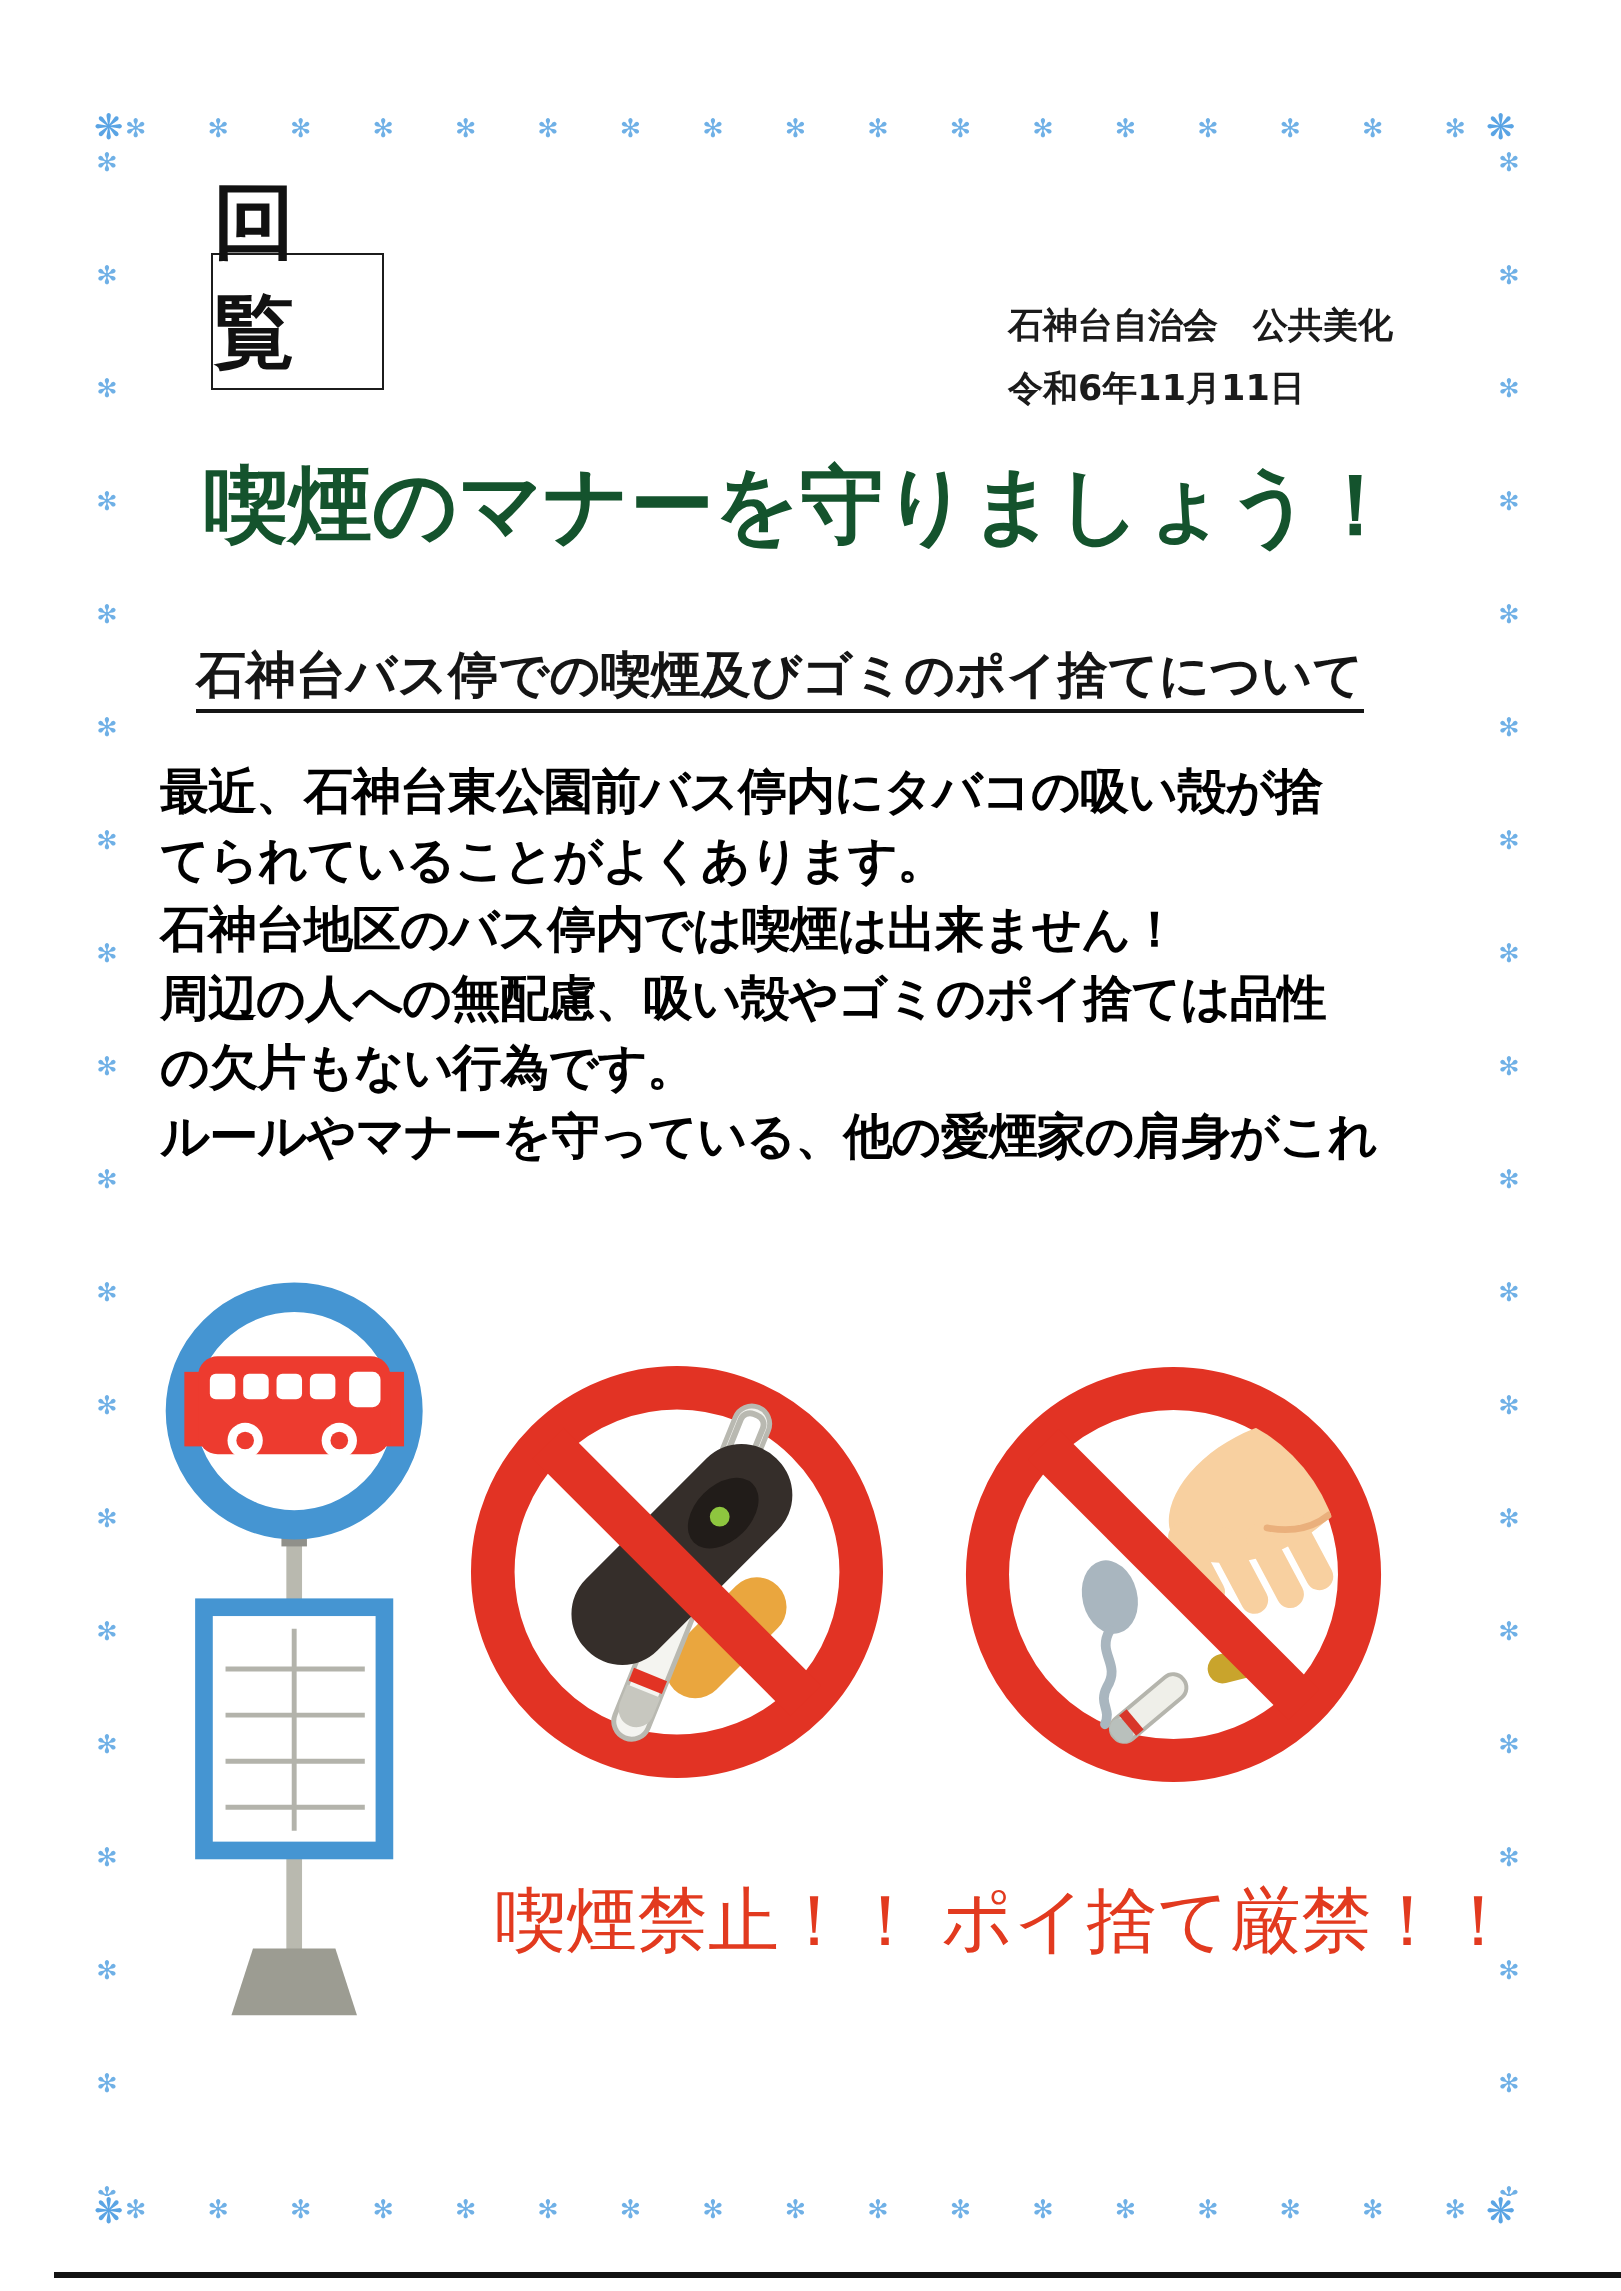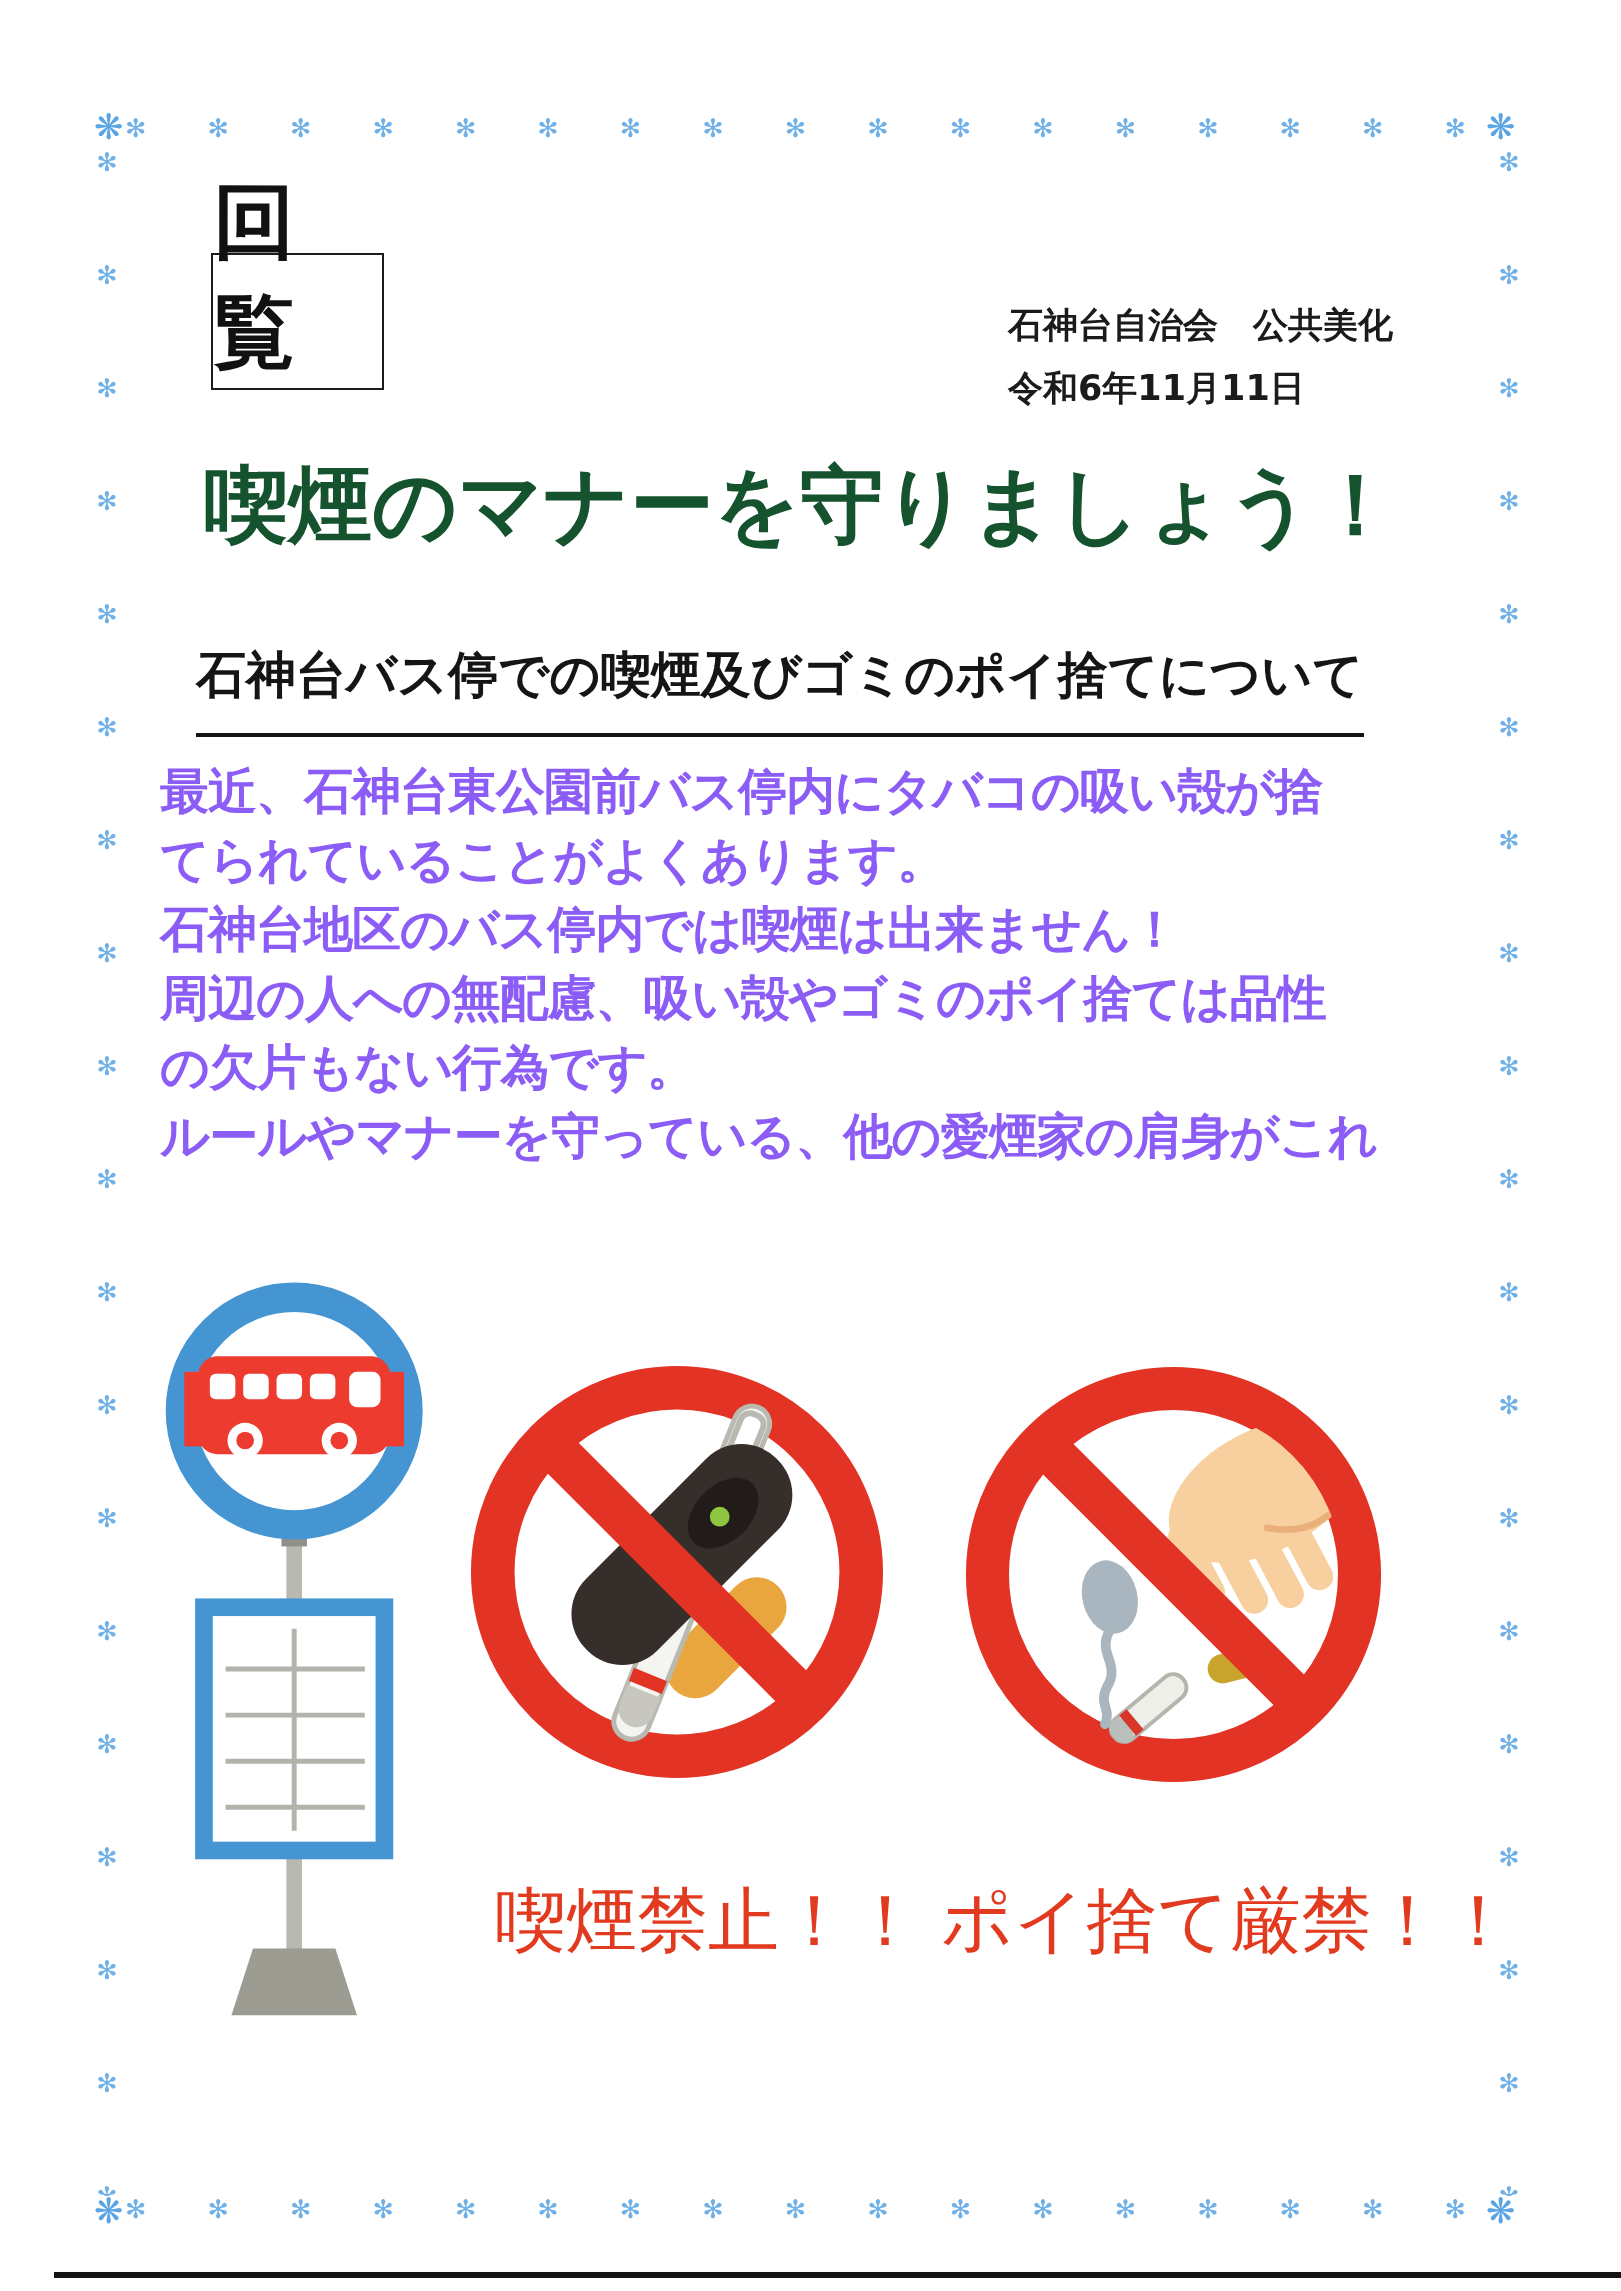--- a/index.html
+++ b/index.html
@@ -24,24 +24,24 @@
   .kairan-box{left:211px;top:253px;width:169px;height:133px;border:2.9px solid #1c1c1c;
     display:flex;align-items:flex-end;justify-content:center;}
   .kairan-box span{font-size:82px;font-weight:900;color:#111;letter-spacing:3.9px;}
 
   .org-block{left:1008px;top:294px;font-size:35px;font-weight:800;color:#1b1b1b;line-height:63px;white-space:nowrap;}
 
   .main-title{left:204px;top:449px;width:1215px;font-size:84px;font-weight:900;
     color:#14532d;white-space:nowrap;letter-spacing:0px;}
 
   .subject{left:196px;top:642px;font-size:50px;font-weight:900;color:#151515;
-    white-space:nowrap;border-bottom:4.9px solid #151515;padding-bottom:24px;}
+    white-space:nowrap;border-bottom:4.9px solid #151515;padding-bottom:0;}
 
   .body-text{left:160px;top:757px;width:1313px;font-size:49px;font-weight:800;
-    color:#8b5cf6;line-height:69px;letter-spacing:-1px;}
+    color:#000000;line-height:69px;letter-spacing:-1px;}
   .body-text div{white-space:nowrap;}
 
   .caption{font-size:71px;font-weight:400;color:#e23a1f;white-space:nowrap;text-align:left;}
   .caption-smoking {left:495px;top:1874px;width:412px;}
   .caption-littering{left:941px;top:1874px;width:529px;}
 
   .scan-line{left:54px;top:2272px;width:1567px;height:5.9px;background:#141414;}
 </style>
 </head>
 <body>

